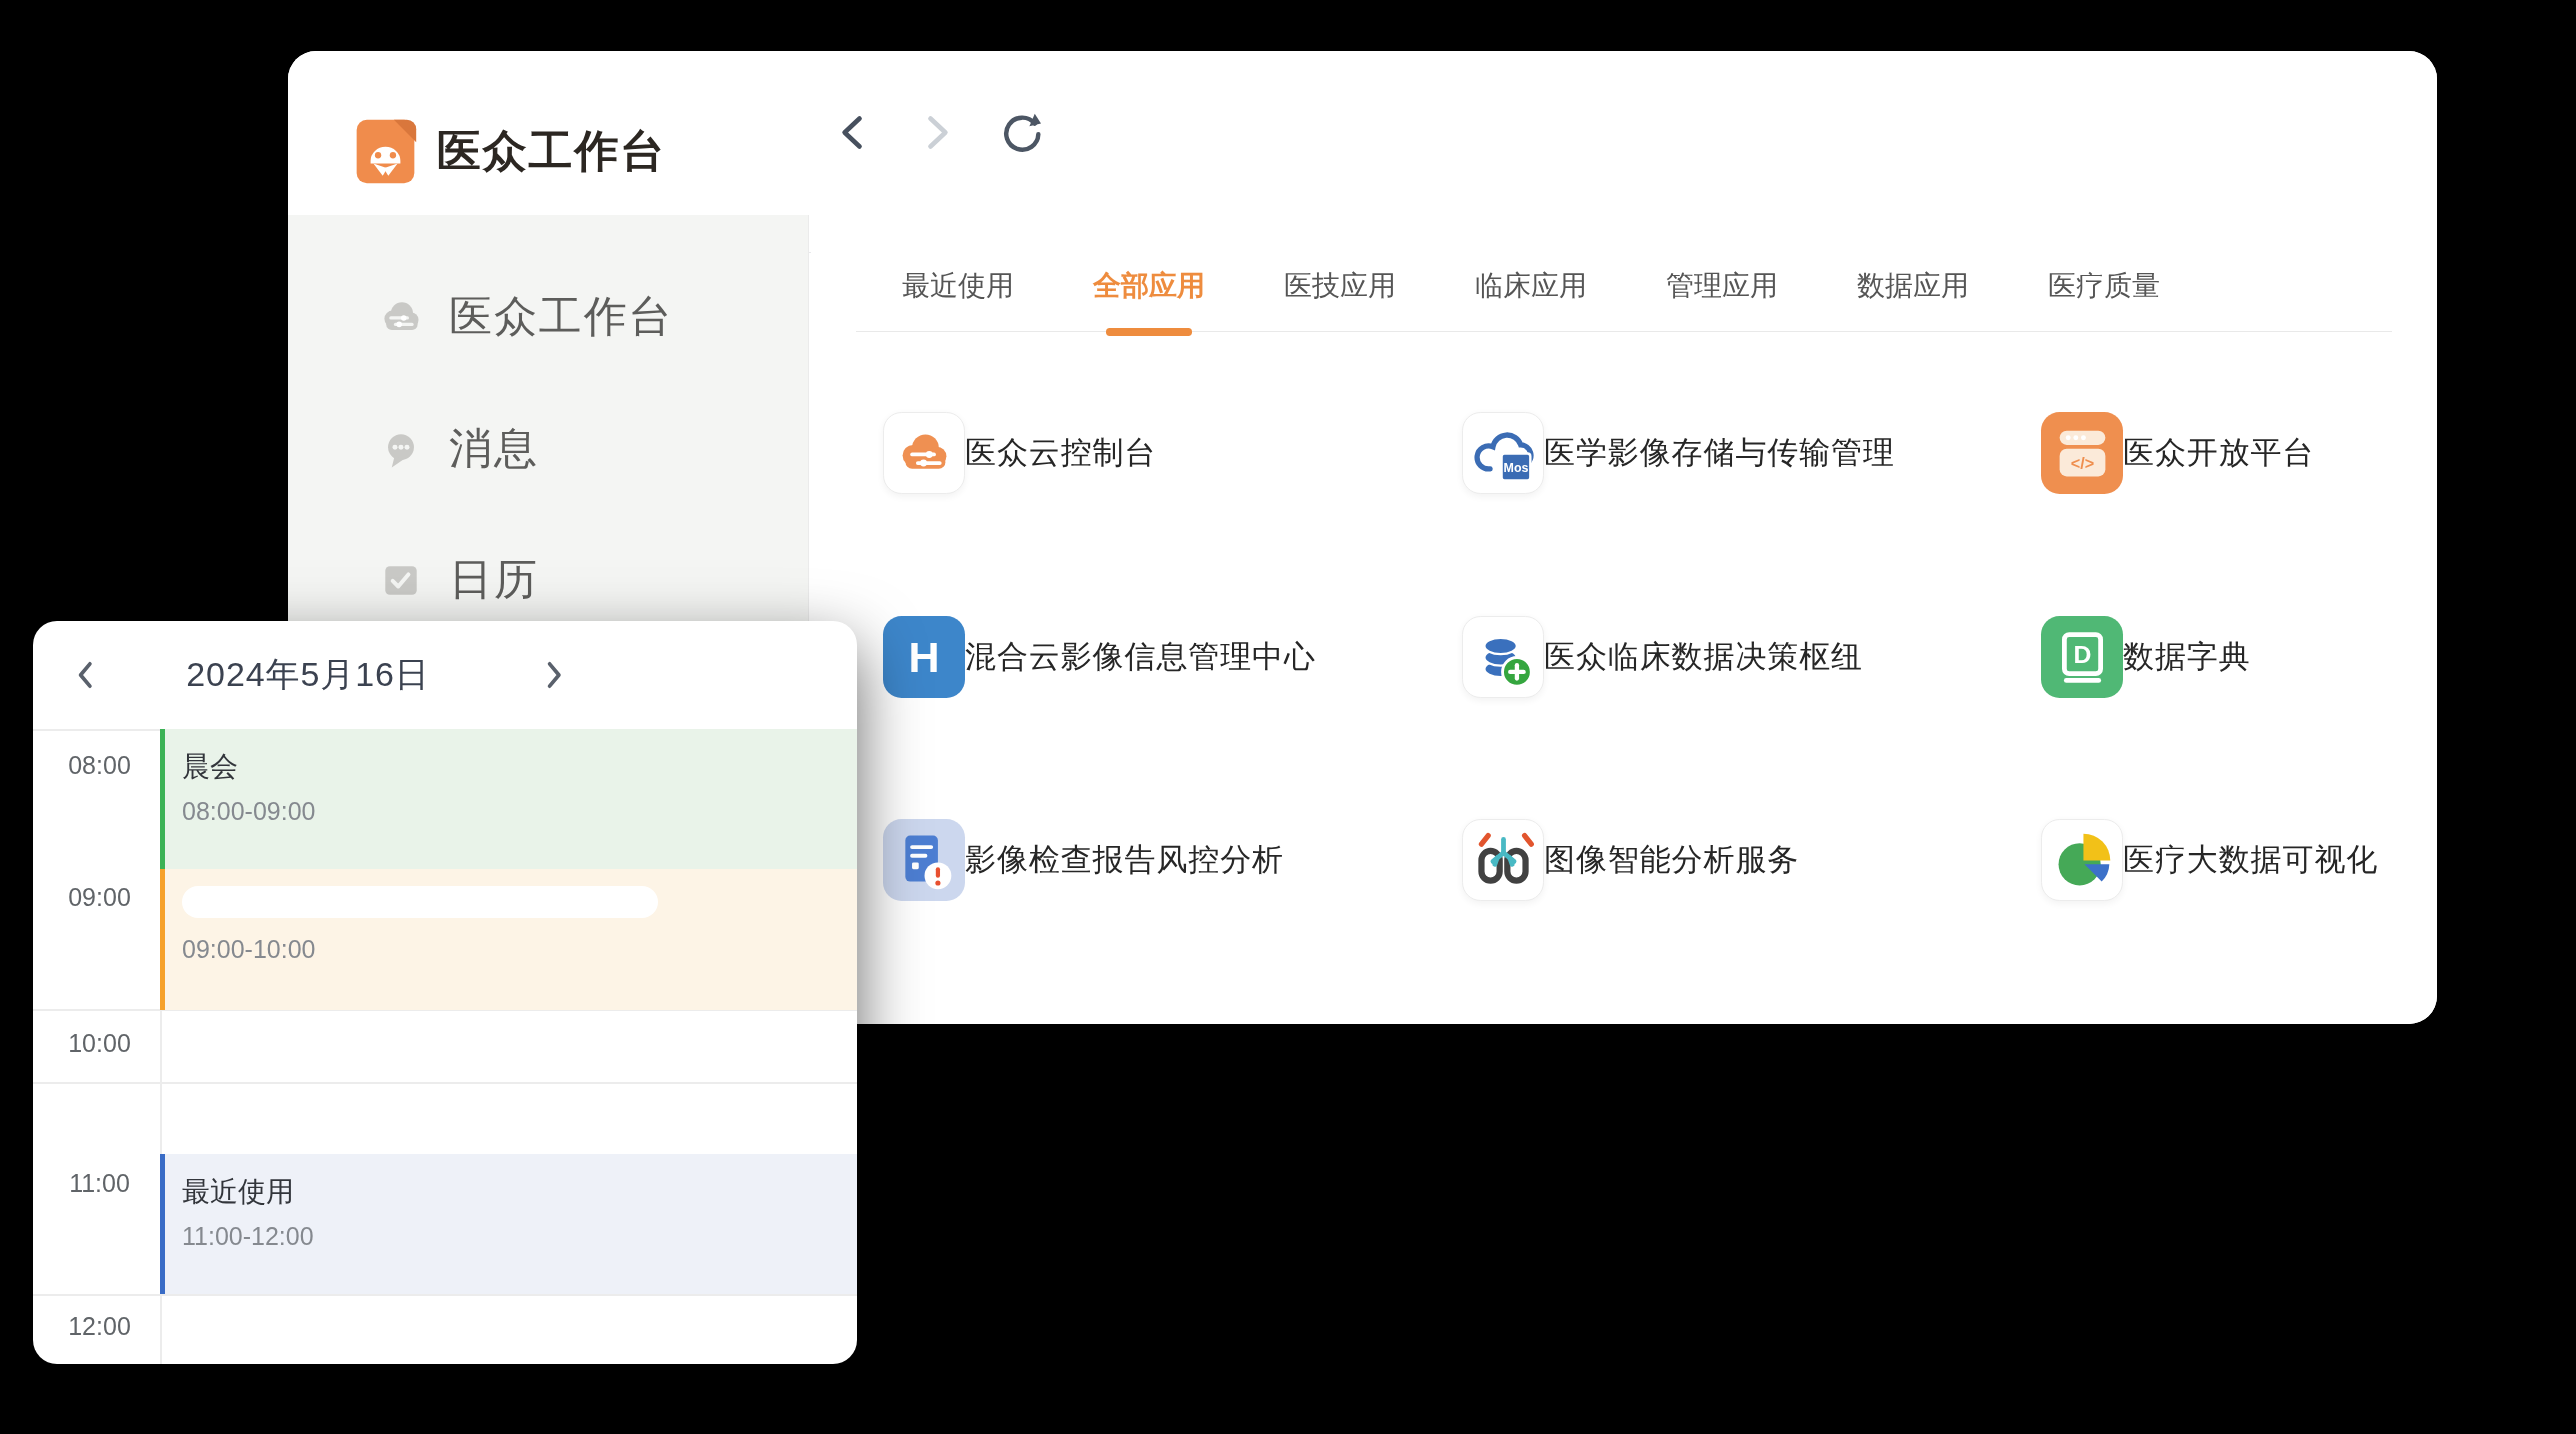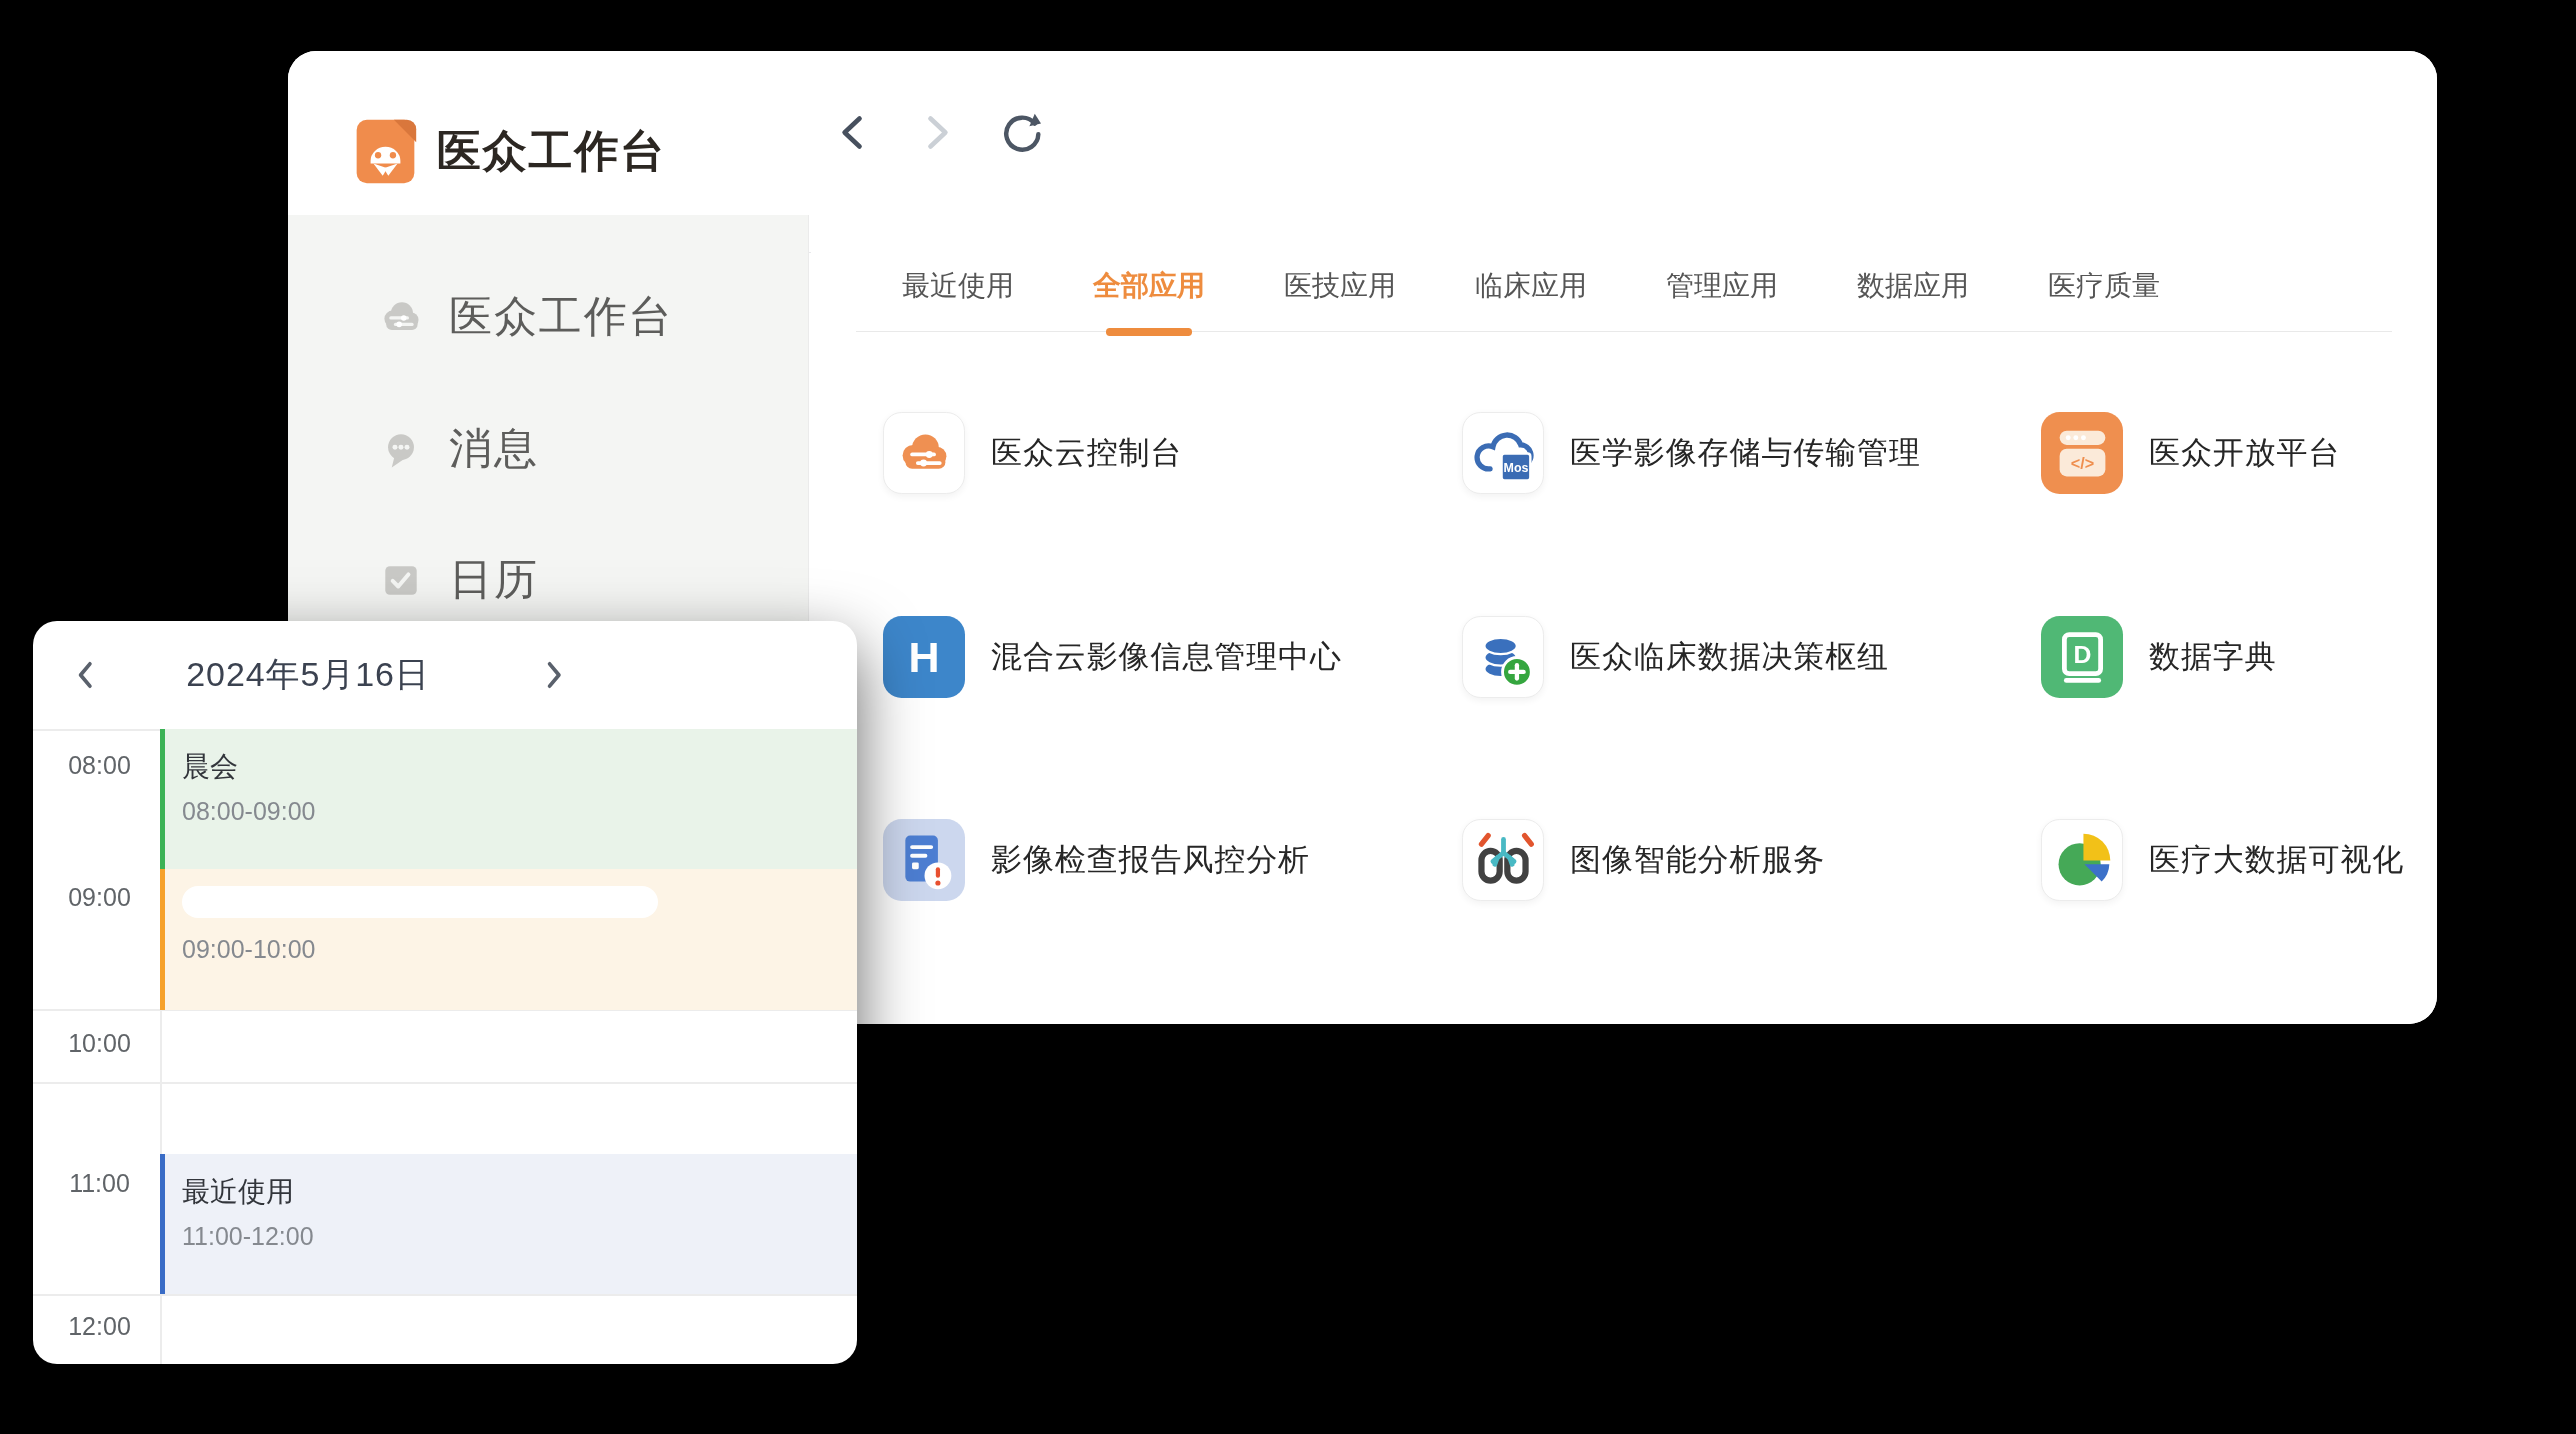--- a/index.html
+++ b/index.html
@@ -25,21 +25,21 @@
 
   
   .content { position:absolute; left:523px; top:164px; right:0; bottom:0; background:#fff; }
   .tabs { position:absolute; left:45px; right:45px; top:0; height:117px; border-bottom:1.9px solid #e9e9e9;
     display:flex; align-items:flex-end; gap:79px; padding-left:46px; }
   .tab { position:relative; padding-bottom:26px; font-size:28px; color:#555; cursor:pointer; white-space:nowrap; }
   .tab.active { color:#ee8c3e; font-weight:700; }
   .tab.active::after { content:""; position:absolute; left:50%; transform:translateX(-50%); bottom:-4.7px;
     width:86px; height:7.4px; border-radius:3.7px; background:#ee8c3e; }
 
-  .tile { position:absolute; display:flex; align-items:center; gap:26px; cursor:pointer; }
+  .tile { position:absolute; display:flex; align-items:center; cursor:pointer; }
   .tile-icon { width:82px; height:82px; border-radius:18.6px; display:flex; align-items:center; justify-content:center; overflow:hidden; }
   .boxed { background:#fff; border:1.9px solid #ececec; box-shadow:0 2.8px 7.4px rgba(0,0,0,.05); }
   .bg-orange { background:#ef8f4f; }
   .bg-blue { background:#3d86ca; }
   .bg-green { background:#50b875; }
   .bg-peri { background:#ccd7ee; }
   .tile-label { font-size:31px; font-weight:500; color:#262626; letter-spacing:0.9px; }
   .h-letter { color:#fff; font-size:43px; font-weight:800; }
 
   

